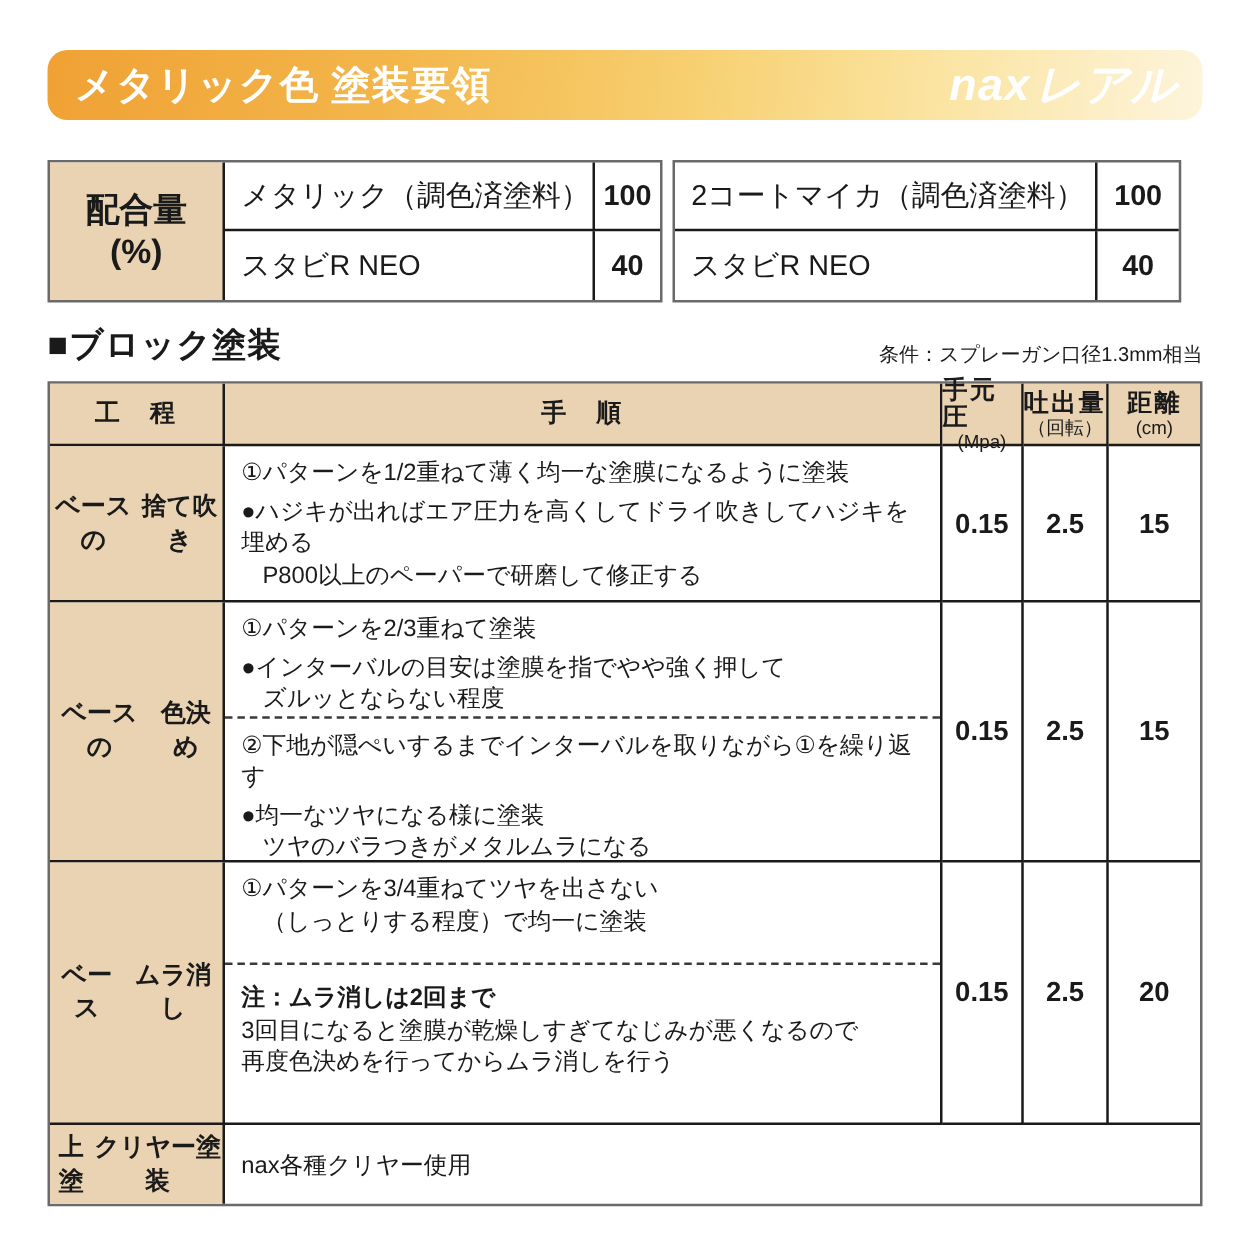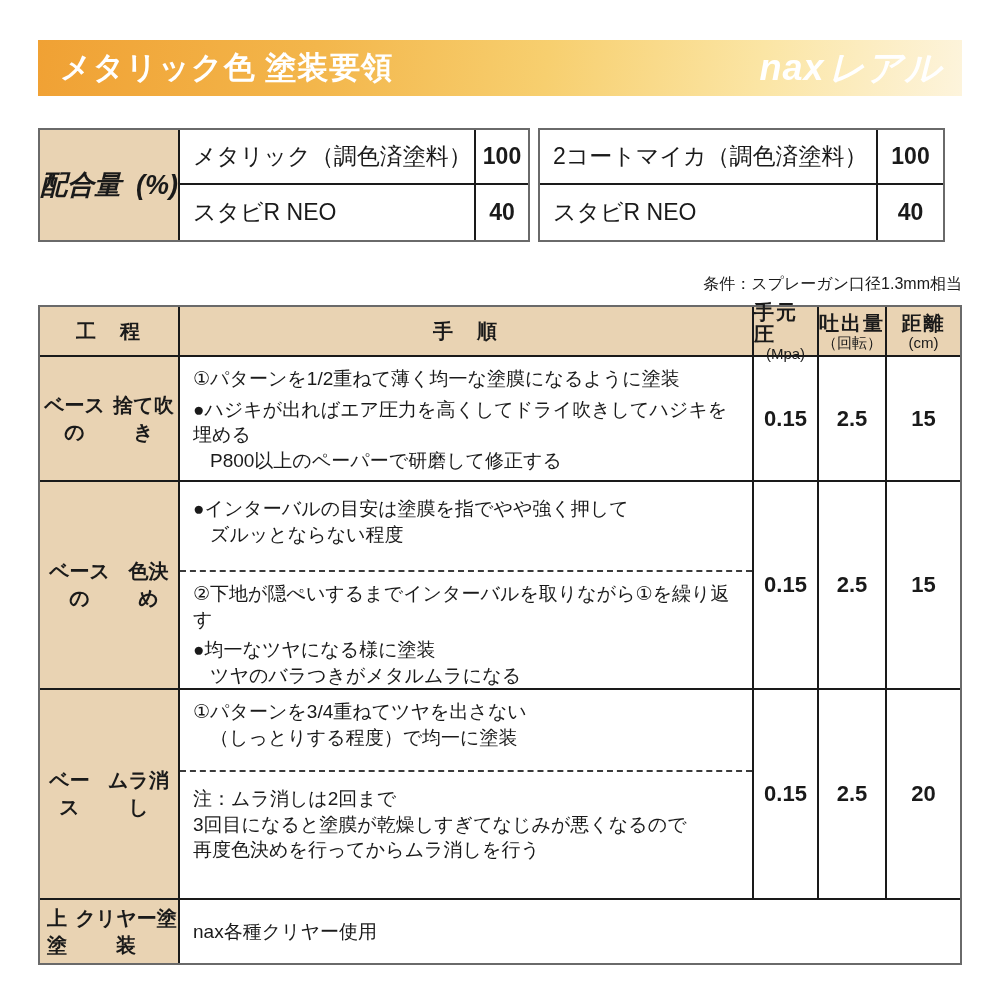--- a/index.html
+++ b/index.html
@@ -6,34 +6,35 @@
   html,body { background:#ffffff; }
   body { font-family:"Liberation Sans","DejaVu Sans",sans-serif; color:#1a1a1a; }
   .page { position:relative; width:1000px; height:1000px; background:#fff; overflow:hidden; }
 
   
   .banner {
     position:absolute; left:38px; top:40px; width:924px; height:56px;
     background:linear-gradient(97deg,#F0A134 0%,#F3B64B 30%,#F7CF6F 55%,#FBE5A4 78%,#FDF4DC 100%);
     display:flex; align-items:center; justify-content:space-between;
     padding:0 20px 0 22px;
+    border-radius:16px;
   }
   .banner-title { font-size:31px; font-weight:bold; color:#ffffff; letter-spacing:1px; }
   .banner-logo { font-size:36px; font-weight:bold; font-style:italic; color:#ffffff; letter-spacing:1px; white-space:nowrap; }
   .banner-logo .nax { margin-right:4px; text-transform:lowercase; }
 
   
   .mixtbl { position:absolute; top:128px; height:114px; display:grid; border:2px solid #6a6a6a; background:#fff; }
   .mix-left  { left:38px;  width:492px; grid-template-columns:140px 1fr 52px; grid-template-rows:1fr 1fr; }
   .mix-right { left:538px; width:407px; grid-template-columns:1fr 65px;       grid-template-rows:1fr 1fr; }
   .beige { background:#E9D3B3; }
   .mix-head {
     grid-row:1/3; border-right:2px solid #1a1a1a;
-    display:flex; flex-direction:row; align-items:center; justify-content:space-between;
-    font-size:27px; font-weight:bold; line-height:33px;font-style:italic;
+    display:flex; flex-direction:column; align-items:center; justify-content:center;
+    font-size:27px; font-weight:bold; line-height:33px;
   }
   .mix-name { display:flex; align-items:center; padding-left:13px; font-size:23px; border-right:2px solid #1a1a1a; }
   .mix-val  { display:flex; align-items:center; justify-content:center; font-size:23px; font-weight:bold; }
   .rowdiv { border-bottom:2px solid #1a1a1a; }
 
   
   .section-title { position:absolute; left:38px; top:258px; font-size:27px; font-weight:bold; letter-spacing:1px; }
   .section-cond  { position:absolute; right:38px; top:274px; font-size:16px; }
 
   
@@ -54,21 +55,21 @@
     font-size:20px; font-weight:bold; line-height:27px; text-align:center;
   }
   .steps { padding:9px 6px 0 13px; }
   .split { display:flex; flex-direction:column; }
   .part-a { border-bottom:2px dashed #3a3a3a; }
   .r2a { height:100px; } .r3a { height:82px; }
   .part-b { flex:1; }
   .ln { font-size:19px; line-height:25.5px; }
   .ln.g { margin-top:5px; }
   .ln.cont { padding-left:17px; }
-  .ln.note { font-weight:normal; }
+  .ln.note { font-weight:bold; }
   .vcell { display:flex; align-items:center; justify-content:center; font-size:22px; font-weight:bold; }
   .merged { grid-column:2/6; display:flex; align-items:center; padding-left:13px; font-size:19px; }
 </style>
 </head>
 <body>
 
 <div class="page">
 
   <div class="banner">
     <span class="banner-title">メタリック色 塗装要領</span>
@@ -86,20 +87,21 @@
     <div class="mix-val">40</div>
   </div>
 
   <div class="mixtbl mix-right">
     <div class="mix-name rowdiv">2コートマイカ（調色済塗料）</div>
     <div class="mix-val rowdiv">100</div>
     <div class="mix-name">スタビR NEO</div>
     <div class="mix-val">40</div>
   </div>
 
+  <div class="section-title">■ブロック塗装</div>
   <div class="section-cond">条件：スプレーガン口径1.3mm相当</div>
 
   <div class="ptable">
 
     <div class="c hcell beige">
       <div class="hmain">工　程</div>
     </div>
     <div class="c hcell beige">
       <div class="hmain">手　順</div>
     </div>
@@ -128,20 +130,21 @@
     <div class="c vcell">0.15</div>
     <div class="c vcell">2.5</div>
     <div class="c vcell no-r">15</div>
 
     <div class="c proc beige">
       <div>ベースの</div>
       <div>色決め</div>
     </div>
     <div class="c split">
       <div class="part-a r2a steps">
+        <div class="ln">①パターンを2/3重ねて塗装</div>
         <div class="ln g">●インターバルの目安は塗膜を指でやや強く押して</div>
         <div class="ln cont">ズルッとならない程度</div>
       </div>
       <div class="part-b steps">
         <div class="ln">②下地が隠ぺいするまでインターバルを取りながら①を繰り返す</div>
         <div class="ln g">●均一なツヤになる様に塗装</div>
         <div class="ln cont">ツヤのバラつきがメタルムラになる</div>
       </div>
     </div>
     <div class="c vcell">0.15</div>

